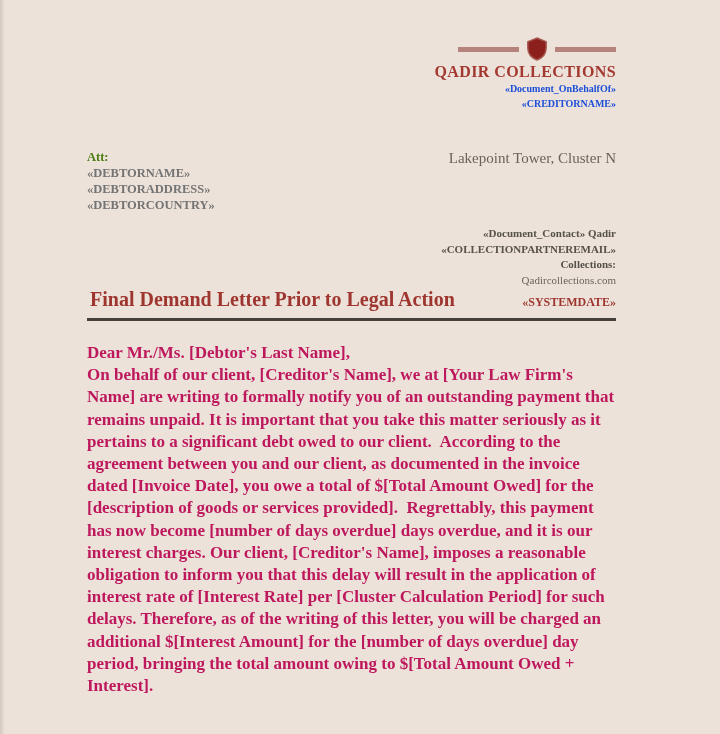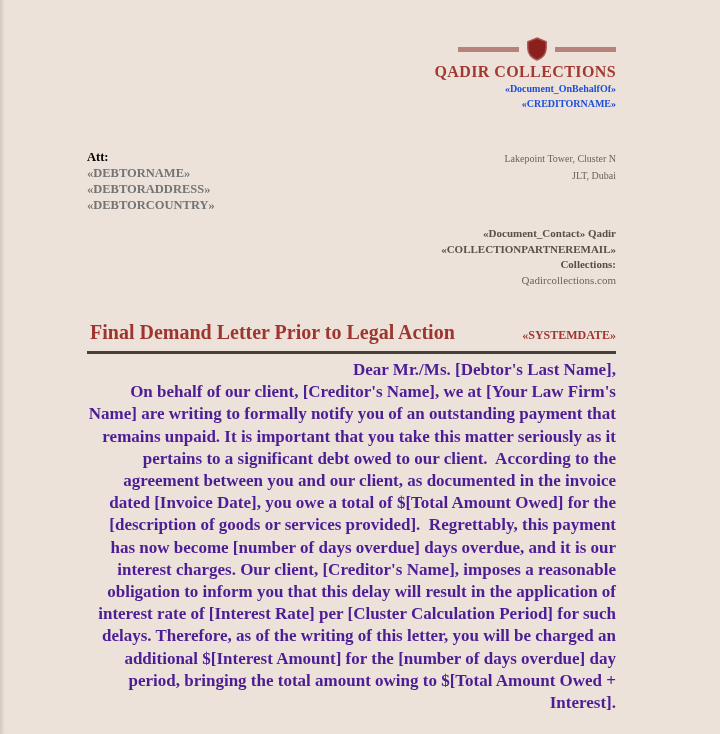--- a/index.html
+++ b/index.html
@@ -55,43 +55,42 @@
     margin-top: 38px;
     display: flex;
     justify-content: space-between;
     align-items: flex-start;
   }
   .att-block {
     font-size: 12.5px;
     color: #564f47;
     line-height: 16px;
   }
-  .att-label { font-weight: bold; color: #000000; }
+  .att-label { font-weight: bold; color: #4d7c0f; }
   .att-field { font-weight: bold; color: #737373; }
   .sender-block {
     text-align: right;
-    font-size: 10px;
+    font-size: 15px;
     color: #6b635b;
     line-height: 17px;
     padding-top: 1px;
   }
 
   
   .contact-block {
     margin-top: 13px;
     text-align: right;
     font-size: 11px;
     line-height: 15.5px;
   }
   .contact-bold { font-weight: bold; color: #55504a; }
   .contact-site { color: #6b635b; }
 
   
   .title-row {
-    margin-top: 33px;
     display: flex;
     justify-content: space-between;
     align-items: baseline;
     padding-left: 3px;
   }
   .doc-title {
     font-size: 20px;
     font-weight: bold;
     color: #9e352e;
   }
@@ -101,26 +100,25 @@
     color: #9e352e;
   }
   .title-rule {
     margin-top: 7px;
     height: 3px;
     background: #45403b;
   }
 
   
   .body-text {
-    margin-top: 5px;
+    margin-top: 21px;
     font-size: 17px;
     font-weight: bold;
-    color: #4c1d95;
+    color: #be185d;
     line-height: 22.2px;
-    text-align: right;
   }
   .body-line { white-space: pre; }
 </style>
 </head>
 <body>
 
 <div class="page">
   <div class="left-edge"></div>
   <div class="content">
 
@@ -141,21 +139,20 @@
 
     <div class="address-row">
       <div class="att-block">
         <div class="att-label">Att:</div>
         <div class="att-field">«DEBTORNAME»</div>
         <div class="att-field">«DEBTORADDRESS»</div>
         <div class="att-field">«DEBTORCOUNTRY»</div>
       </div>
       <div class="sender-block">
         <div>Lakepoint Tower, Cluster N</div>
-        <div>JLT, Dubai</div>
       </div>
     </div>
 
     <div class="contact-block">
       <div class="contact-bold">«Document_Contact» Qadir</div>
       <div class="contact-bold">«COLLECTIONPARTNEREMAIL»</div>
       <div class="contact-bold">Collections:</div>
       <div class="contact-site">Qadircollections.com</div>
     </div>
 

